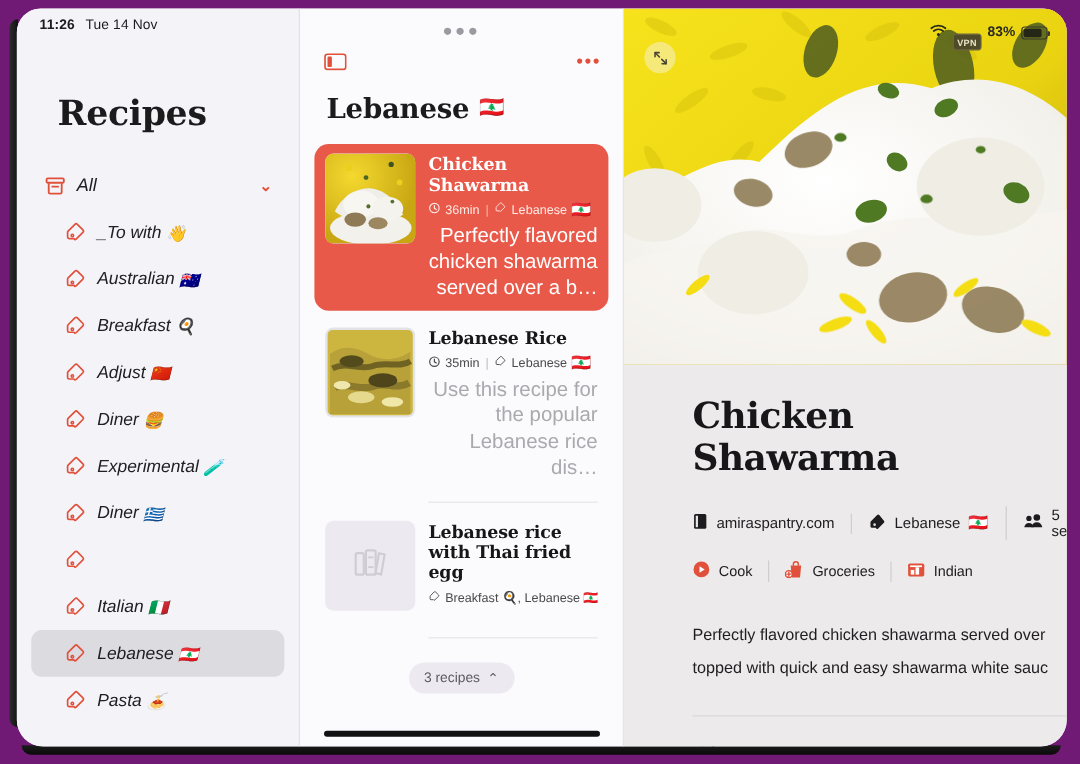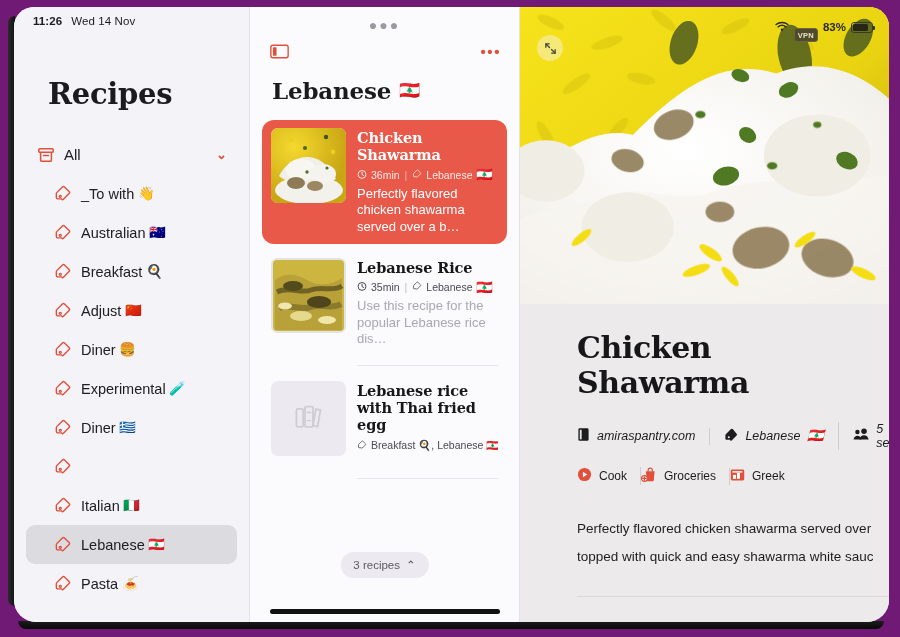--- a/index.html
+++ b/index.html
@@ -67,21 +67,21 @@
     height: 39px;
     display: flex; align-items: center;
     border-radius: 9px;
     padding: 0 10px 0 11px;
     font-size: 14.5px;
     color: #202022;
     cursor: default;
   }
   .nav-row.selected { background: #dcdbe0; }
   .nav-row.group { padding-left: 11px; font-size: 15px; }
-  .nav-row .label { flex: 1; display: flex; align-items: center; gap: 4px; white-space: nowrap; }
+  .nav-row .label { flex: 1; display: flex; align-items: flex-end; gap: 4px; white-space: nowrap; font-style: italic; }
   .nav-row.child { padding-left: 28px; }
   .tag-ico { width: 18px; height: 18px; margin-right: 9px; flex: 0 0 18px; }
   .emoji { font-size: 13.5px; line-height: 1; }
   .chev { color: #e0503a; font-size: 13px; font-weight: 700; }
 
   
   #listcol {
     width: 270px; flex: 0 0 270px; height: 100%;
     background: #fbfafc;
     position: relative;
@@ -131,21 +131,21 @@
   .card.active .card-title { color: #ffffff; }
   .card-meta {
     display: flex; align-items: center; gap: 4px;
     font-size: 10.5px; color: #4a4a4f; margin-top: 5px;
     white-space: nowrap; overflow: hidden;
   }
   .card.active .card-meta { color: #ffe9e5; }
   .card-meta .sep { color: #bdbdc2; margin: 0 1px; }
   .card.active .card-meta .sep { color: #f3b3a8; }
   .card-desc {
-    font-size: 13px; color: #a9a9af; margin-top: 4px; line-height: 1.28;
+    font-size: 17px; color: #a9a9af; margin-top: 4px; line-height: 1.28; text-align: right;
   }
   .card.active .card-desc { color: #ffffff; }
   .divider { height: 1px; background: #e6e5ea; margin: 9px 9px 0 95px; }
 
   .count-pill {
     position: absolute; left: 50%; transform: translateX(-50%);
     bottom: 44px;
     background: #eceaf0; color: #5b5b61;
     font-size: 11.5px; border-radius: 13px;
     padding: 6px 13px;
@@ -193,28 +193,28 @@
   }
   .detail-body { padding: 26px 0 0 57px; }
   .detail-title {
     font-family: "DejaVu Serif", "Liberation Serif", serif;
     font-weight: 700; font-size: 30px; color: #17171a; letter-spacing: -.4px;
   }
   .meta-row {
     display: flex; align-items: center; margin-top: 22px;
     font-size: 12.5px; color: #1c1c1e;
   }
-  .meta-item { display:flex; align-items:center; gap:7px; padding-right:14px;font-style:italic; }
+  .meta-item { display:flex; align-items:center; gap:7px; padding-right:14px; }
   .meta-item + .meta-item { padding-left: 14px; border-left: 1px solid #cfcdcd; }
   .act-row {
     display: flex; align-items: center; margin-top: 17px;
     font-size: 12px; color: #1c1c1e;
   }
   .act-item { display:flex; align-items:center; gap:7px; padding-right:13px; }
-  .act-item + .act-item { border-left: 1px solid #cfcdcd; }
+  .act-item + .act-item { padding-left: 13px; border-left: 1px solid #cfcdcd; }
   .desc-p {
     font-size: 13.5px; color: #1e1e20; line-height: 2.05;
     margin-top: 30px; white-space: nowrap;
   }
   .hr { height: 1px; background: #d9d7d7; margin: 26px 0 0 0; width: 312px; }
   .ing { font-size: 13.5px; margin-top: 23px; white-space: nowrap; }
   .ing b { color:#1c1c1e; font-weight: 700; }
   .ing span { color:#9b9b9f; }
   .ing em { color:#a5a5a9; font-style: italic; }
 </style>
@@ -224,21 +224,21 @@
 <div id="device">
   <div id="bezel-left"></div>
   <div id="bezel-bottom"></div>
 
   <div id="screen">
 
     <div id="sidebar">
 
       <div class="statusbar">
         <span class="sb-time">11:26</span>
-        <span class="sb-date">Wed 14 Nov</span>
+        <span class="sb-date">Tue 14 Nov</span>
       </div>
 
       <div class="sb-title">Recipes</div>
 
       <div class="nav-list">
 
         <div class="nav-row group">
           <span class="tag-ico">
             <svg viewBox="0 0 20 20" width="18" height="18">
               <rect x="2" y="3" width="16" height="4" rx="1.2" fill="none" stroke="#e0503a" stroke-width="1.7"></rect>
@@ -691,21 +691,21 @@
           </div>
           <div class="act-item">
             <span>
               <svg viewBox="0 0 16 15" width="15" height="14">
                 <rect x="0.8" y="1.6" width="14.4" height="11.8" rx="1.6" fill="#e0503a"></rect>
                 <rect x="3.1" y="7.4" width="3.2" height="4.2" fill="#fff"></rect>
                 <rect x="7.4" y="5.1" width="3.2" height="6.5" fill="#fff"></rect>
                 <rect x="2.6" y="3.4" width="10.6" height="1.5" fill="#fff"></rect>
               </svg>
             </span>
-            <span>Greek</span>
+            <span>Indian</span>
           </div>
         </div>
 
         <div class="desc-p">
           <div>Perfectly flavored chicken shawarma served over</div>
           <div>topped with quick and easy shawarma white sauc</div>
         </div>
 
         <div class="hr"></div>
 

